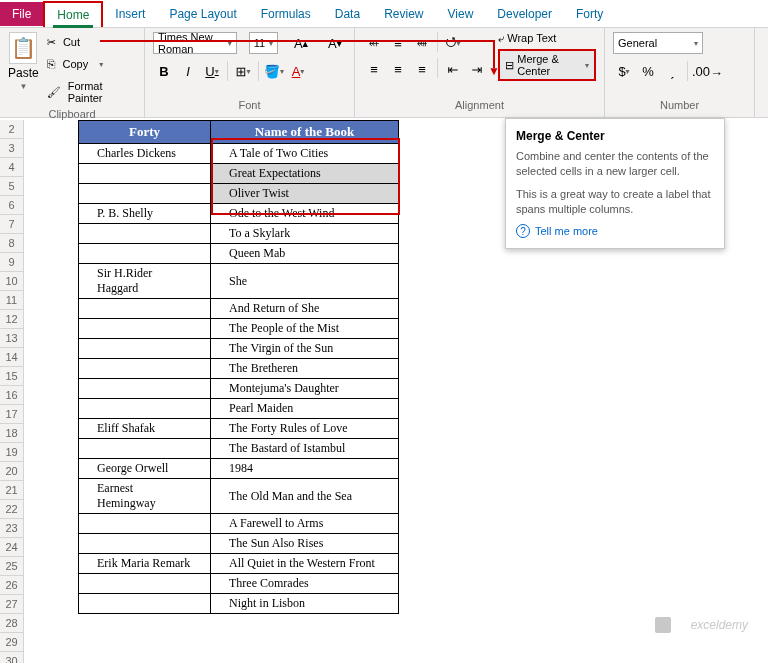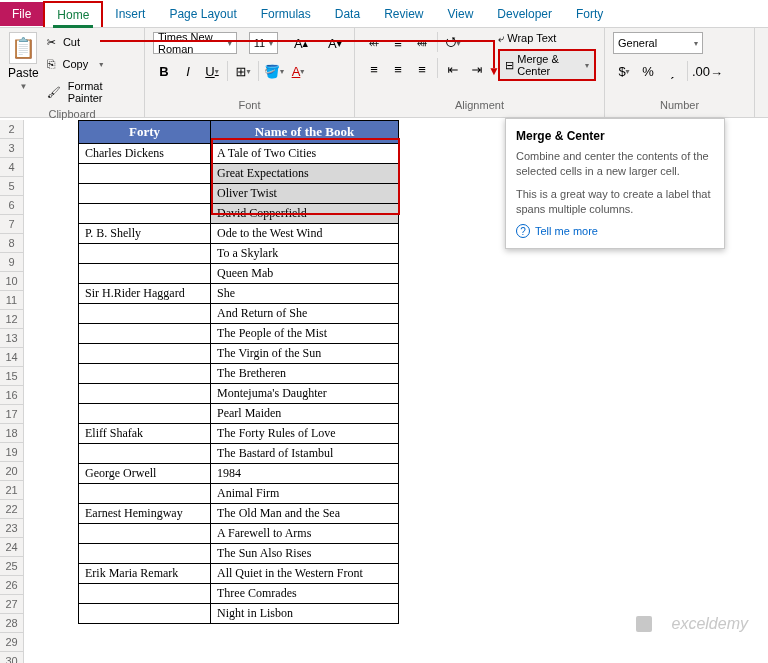--- a/index.html
+++ b/index.html
@@ -37,32 +37,32 @@
 
 .arrow-line { position: absolute; background: #c00; height: 2px; }
 
 .sheet-area { position: absolute; top: 120px; left: 0; right: 0; bottom: 0; display: flex; }
 .rowhdrs { width: 24px; border-right: 1px solid #d4d4d4; }
 .rowhdr { height: 19px; text-align: center; font-size: 11px; color: #666; background: #f3f2f1; border-bottom: 1px solid #d4d4d4; line-height: 19px; }
 .grid { flex: 1; position: relative; }
 
 .datatable { border-collapse: collapse; margin-left: 54px; margin-top: 0; }
 .datatable th { background: #5472b8; color: #fff; font-family: 'Times New Roman', serif; font-size: 13px; font-weight: bold; padding: 3px 8px; border: 1px solid #000; text-align: center; }
-.datatable td { font-family: 'Times New Roman', serif; font-size: 12px; padding: 2px 6px; border: 1px solid #000; height: 18px; vertical-align: middle; }
+.datatable td { font-family: 'Times New Roman', serif; font-size: 12px; padding: 2px 18px; border: 1px solid #000; height: 18px; vertical-align: middle; }
 .th1 { width: 132px; }
 .th2 { width: 188px; }
 .highlightbox { border: 2px solid #c00; }
 .selrow td:nth-child(2) { background: #d8d8d8; }
 
 .tooltip-box { position: absolute; top: 118px; left: 505px; width: 220px; background: #fff; border: 1px solid #c8c8c8; box-shadow: 0 2px 6px rgba(0,0,0,0.25); padding: 10px; font-size: 11px; }
 .tooltip-box h4 { font-size: 12px; font-weight: bold; margin-bottom: 6px; }
 .tooltip-box p { color: #555; margin-bottom: 8px; line-height: 1.35; }
 .tooltip-box .tellmore { color: #0066cc; cursor: pointer; display: flex; align-items: center; gap: 5px; }
 
-.watermark { position: absolute; bottom: 30px; right: 20px; color: #c8c8c8; font-size: 16px; font-style: italic; display: flex; align-items: center; gap: 20px; }
+.watermark { position: absolute; bottom: 30px; right: 20px; color: #c8c8c8; font-size: 12px; font-style: italic; display: flex; align-items: center; gap: 20px; }
 .watermark .wmicon { width: 16px; height: 16px; background: #c8c8c8; border-radius: 2px; }
 .sep { width: 1px; height: 20px; background: #d4d4d4; margin: 0 2px; }
 .caret { font-size: 8px; color: #666; }
 </style>
 </head>
 <body>
 
 <div class="tabbar">
   <div class="tab file">File</div>
   <div class="tab active">Home</div>
@@ -221,24 +221,20 @@
             <td>A Tale of Two Cities</td>
           </tr>
           <tr class="selrow">
             <td></td>
             <td>Great Expectations</td>
           </tr>
           <tr class="selrow">
             <td></td>
             <td>Oliver Twist</td>
           </tr>
-          <tr class="selrow">
-            <td></td>
-            <td>David Copperfield</td>
-          </tr>
           <tr>
             <td>P. B. Shelly</td>
             <td>Ode to the West Wind</td>
           </tr>
           <tr>
             <td></td>
             <td>To a Skylark</td>
           </tr>
           <tr>
             <td></td>
@@ -276,24 +272,20 @@
             <td>Eliff Shafak</td>
             <td>The Forty Rules of Love</td>
           </tr>
           <tr>
             <td></td>
             <td>The Bastard of Istambul</td>
           </tr>
           <tr>
             <td>George Orwell</td>
             <td>1984</td>
-          </tr>
-          <tr>
-            <td></td>
-            <td>Animal Firm</td>
           </tr>
           <tr>
             <td>Earnest Hemingway</td>
             <td>The Old Man and the Sea</td>
           </tr>
           <tr>
             <td></td>
             <td>A Farewell to Arms</td>
           </tr>
           <tr>

